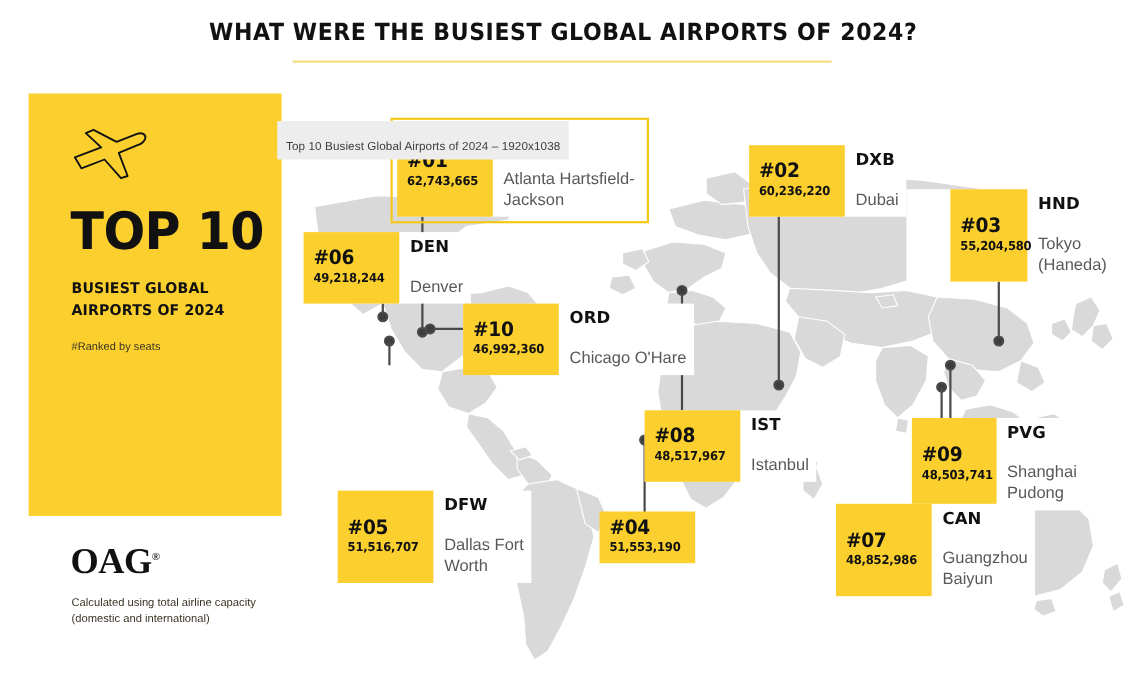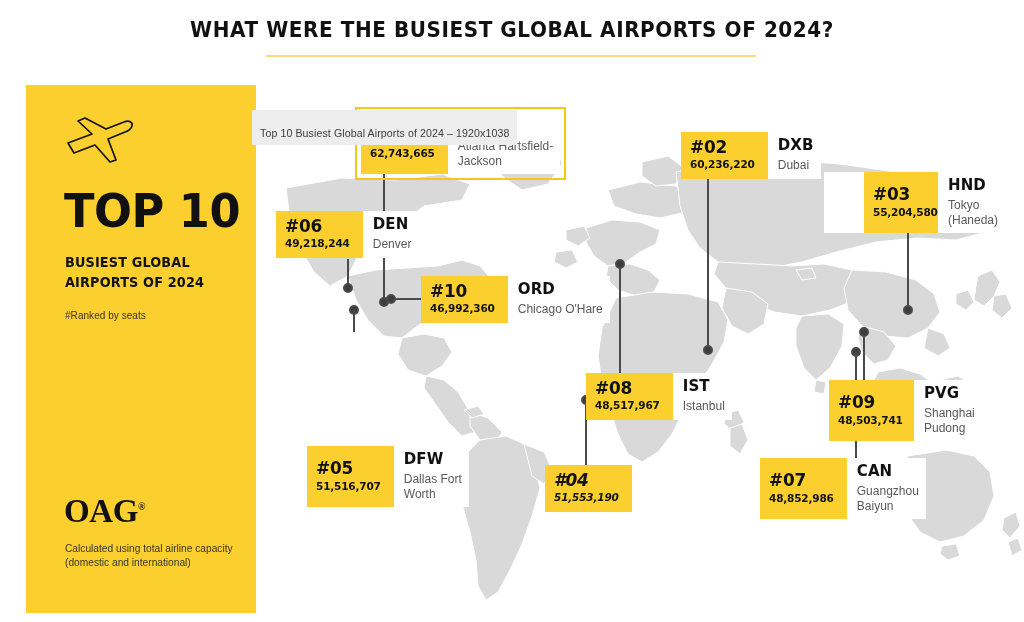--- a/index.html
+++ b/index.html
@@ -31,21 +31,21 @@
   }
   #title-underline {
     position: absolute; left: 266px; top: 55px;
     width: 490px; height: 2px;
     background: #f7dd7e;
   }
 
   
   #sidebar {
     position: absolute; left: 26px; top: 85px;
-    width: 230px; height: 528px;
+    width: 230px; height: 384px;
     background: #fbd02e;
   }
   #plane-icon {
     position: absolute; left: 38px; top: 30px;
     width: 72px; height: 52px;
   }
   #sidebar-heading {
     position: absolute; left: 38px; top: 102px;
     font-family: "DejaVu Sans", sans-serif;
     font-weight: 700;
@@ -151,24 +151,24 @@
   }
   .marker .code {
     font-family: "DejaVu Sans", sans-serif;
     font-weight: 700;
     font-size: 15px;
     line-height: 1.08;
     color: #111111;
     letter-spacing: 0.1px;
   }
   .marker .city {
-    font-size: 12px;
+    font-size: 15px;
     line-height: 1.25;
     color: #595959;
-    margin-top: 5px;
+    margin-top: 20px;
     white-space: pre-line;
   }
   .marker.focused {
     outline: 2px solid #f5c71a;
     outline-offset: 4px;
   }
 
   
   #status-tooltip {
     position: absolute; left: 252px; top: 110px;
@@ -400,21 +400,21 @@
       <div class="rank">#07</div>
       <div class="seats">48,852,986</div>
     </div>
     <div class="info">
       <div class="code">CAN</div>
       <div class="city">Guangzhou
 Baiyun</div>
     </div>
   </div>
 
-  <div class="marker" style="left:289px; top:385px;font-style:italic;">
+  <div class="marker" style="left:289px; top:385px;">
     <div class="badge">
       <div class="rank">#04</div>
       <div class="seats">51,553,190</div>
     </div>
   </div>
 
 </div>
 
 <div id="status-tooltip">Top 10 Busiest Global Airports of 2024 – 1920x1038</div>
 

